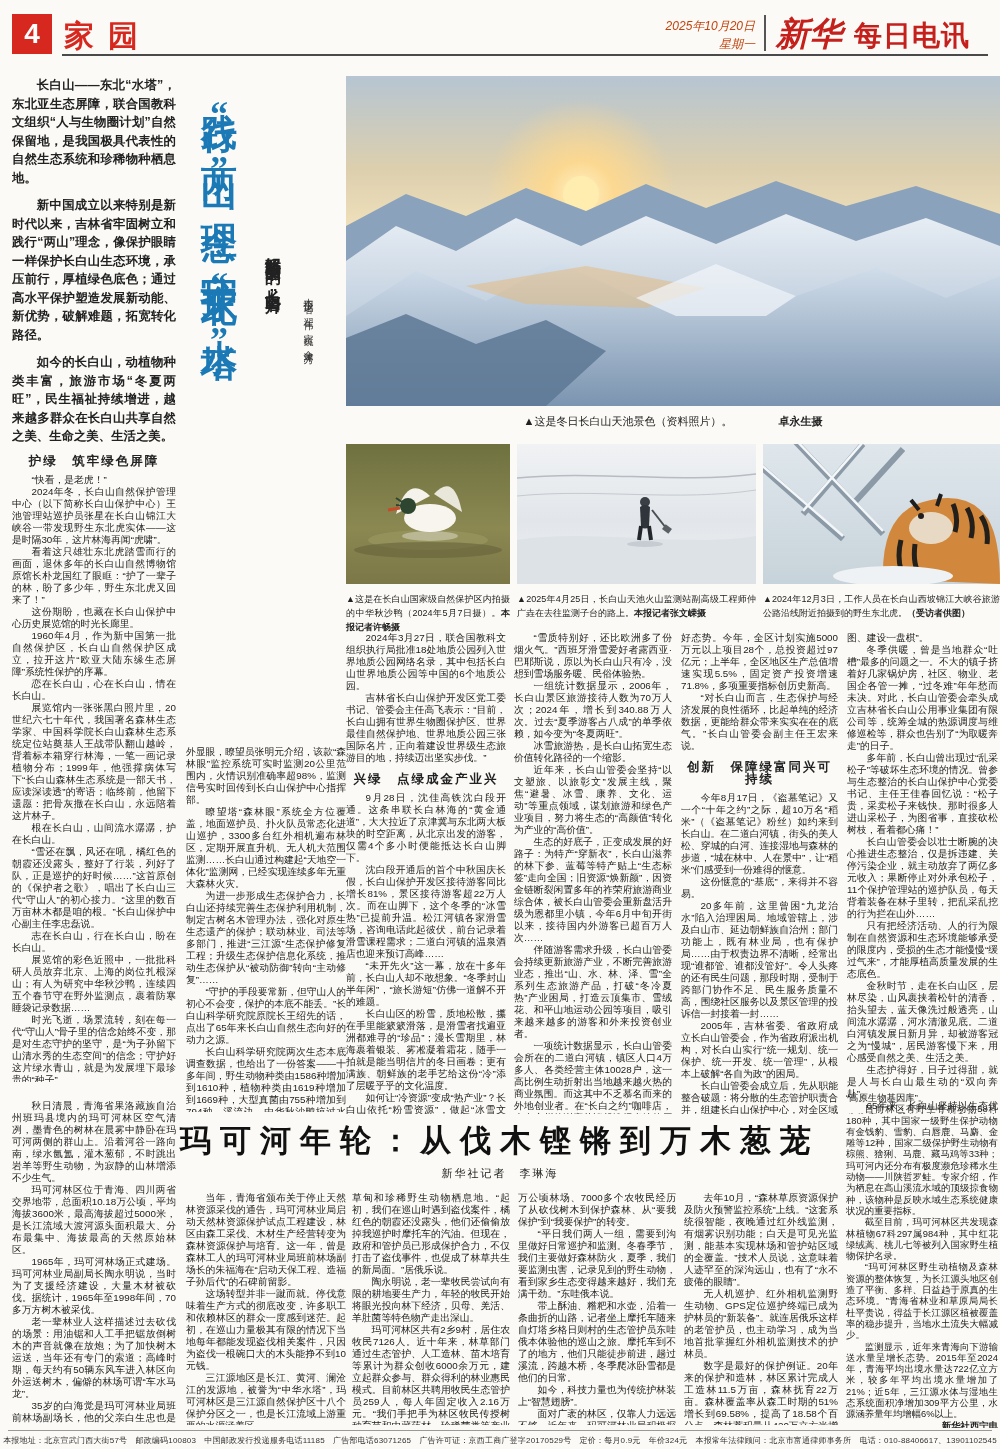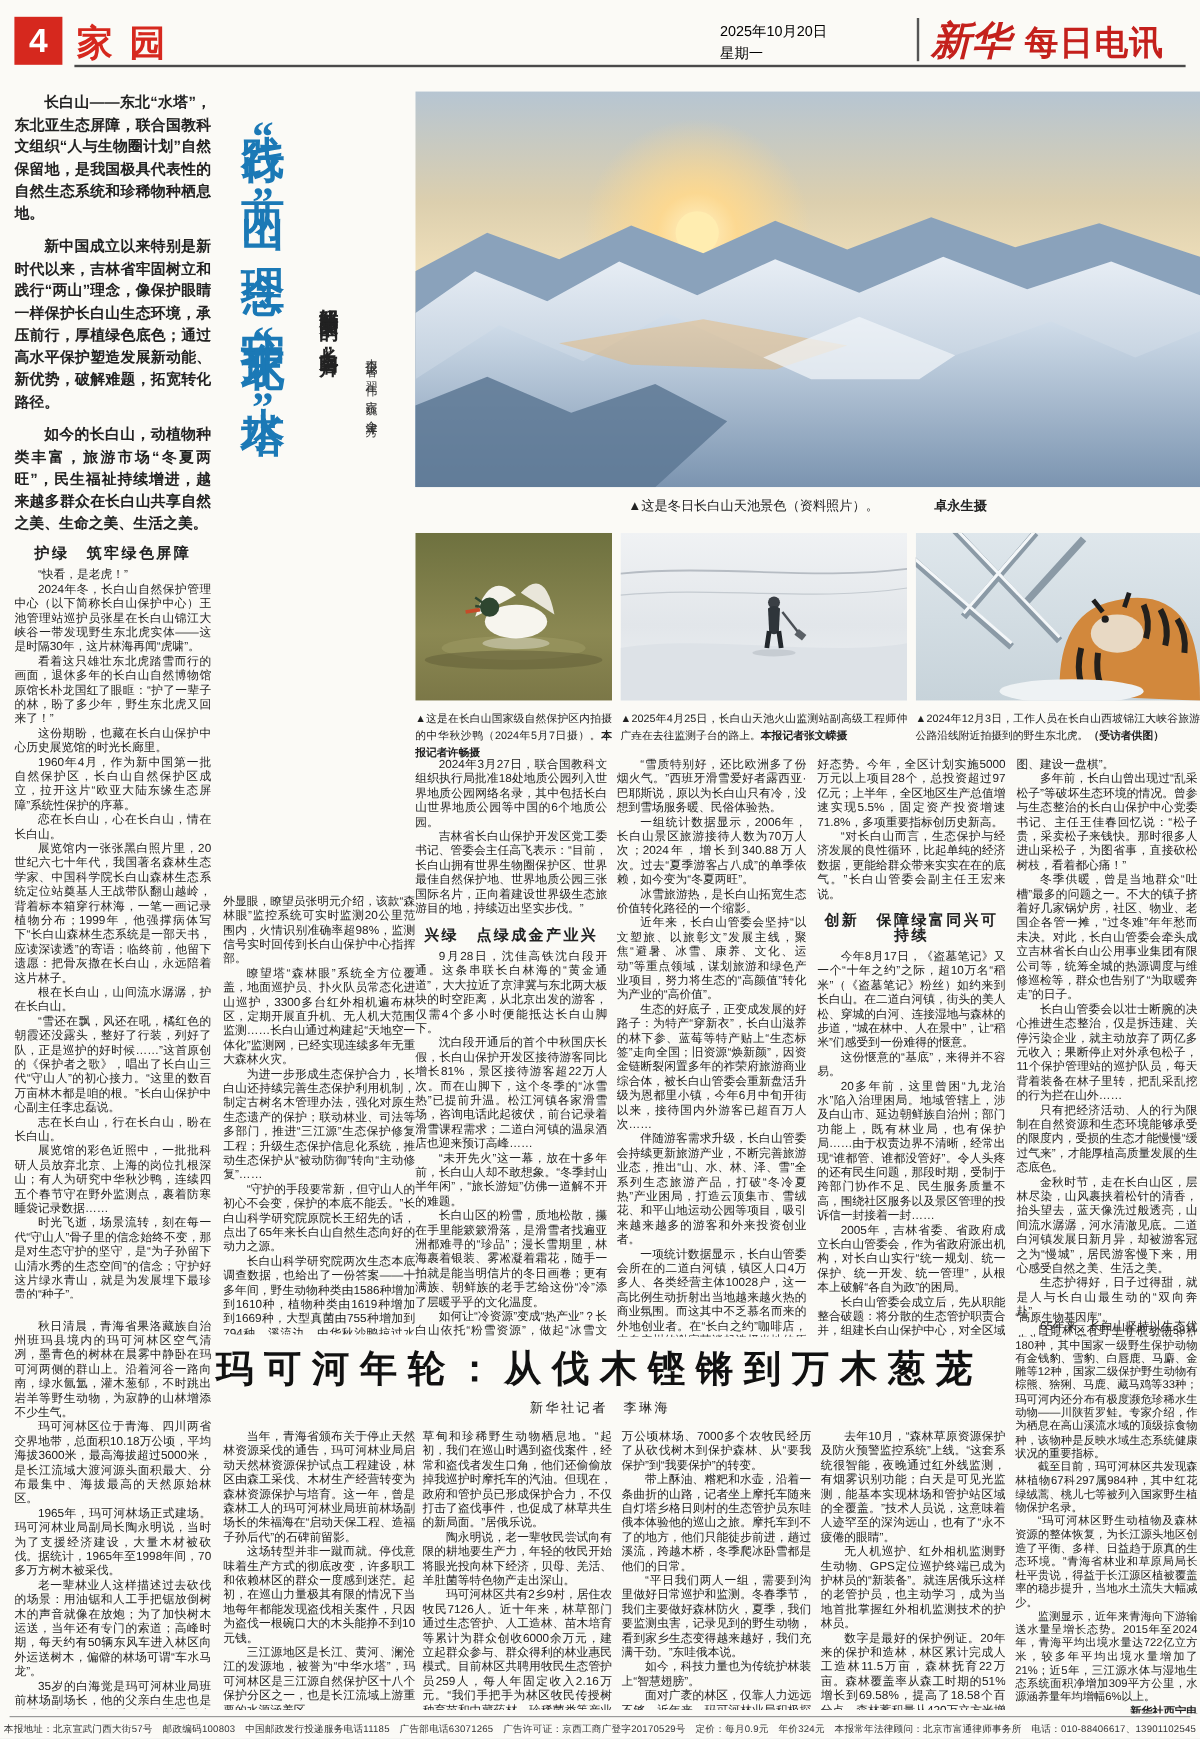--- a/index.html
+++ b/index.html
@@ -4,21 +4,21 @@
 <style>
   html,body{margin:0;padding:0;background:#e8e8e4;}
   #page{position:relative;width:1000px;height:1449px;margin:0 auto;background:#fbfaf6;
         font-family:"Liberation Sans",sans-serif;color:#1c1c1c;overflow:hidden;}
   
   .pagenum{position:absolute;left:12px;top:14px;width:40px;height:40px;background:#d6281e;
            color:#fff;font-size:28px;font-weight:700;display:flex;align-items:center;justify-content:center;}
   .section-title{position:absolute;left:64px;top:16px;font-size:30px;font-weight:900;color:#d6281e;
            letter-spacing:14px;font-family:"Liberation Serif",serif;}
   .header-rule{position:absolute;left:62px;top:54px;width:926px;height:2px;background:#4a4a4a;}
-  .date-block{position:absolute;left:600px;top:17px;width:155px;font-size:12px;line-height:1.5;color:#000000;}
+  .date-block{position:absolute;left:600px;top:17px;width:155px;text-align:right;font-size:12px;line-height:1.5;color:#c2410c;font-style:italic;}
   .head-div{position:absolute;left:764px;top:15px;width:2px;height:36px;background:#555;}
   .masthead{position:absolute;left:776px;top:12px;width:214px;color:#c4201c;white-space:nowrap;}
   .mast-script{font-family:"Liberation Serif",serif;font-style:italic;font-weight:900;font-size:33px;}
   .mast-rest{font-weight:900;font-size:28px;letter-spacing:1px;margin-left:12px;}
   
   .v-headline{position:absolute;left:188px;top:84px;height:706px;writing-mode:vertical-rl;text-orientation:upright;
               font-size:36px;line-height:62px;font-weight:700;color:#1b79b6;letter-spacing:5px;
               font-family:"Liberation Serif",serif;}
   .v-kicker{position:absolute;left:258px;top:244px;height:270px;writing-mode:vertical-rl;text-orientation:upright;
             font-size:16px;line-height:30px;font-weight:700;color:#222;letter-spacing:2px;}
@@ -239,22 +239,22 @@
       <p class="b-p">“对长白山而言，生态保护与经济发展的良性循环，比起单纯的经济数据，更能给群众带来实实在在的底气。”长白山管委会副主任王宏来说。</p>
       <div class="b-h">创新　保障绿富同兴可持续</div>
       <p class="b-p">今年8月17日，《盗墓笔记》又一个“十年之约”之际，超10万名“稻米”（《盗墓笔记》粉丝）如约来到长白山。在二道白河镇，街头的美人松、穿城的白河、连接湿地与森林的步道，“城在林中、人在景中”，让“稻米”们感受到一份难得的惬意。</p>
       <p class="b-p">这份惬意的“基底”，来得并不容易。</p>
       <p class="b-p">20多年前，这里曾困“九龙治水”陷入治理困局。地域管辖上，涉及白山市、延边朝鲜族自治州；部门功能上，既有林业局，也有保护局……由于权责边界不清晰，经常出现“谁都管、谁都没管好”。令人头疼的还有民生问题，那段时期，受制于跨部门协作不足、民生服务质量不高，围绕社区服务以及景区管理的投诉信一封接着一封……</p>
       <p class="b-p">2005年，吉林省委、省政府成立长白山管委会，作为省政府派出机构，对长白山实行“统一规划、统一保护、统一开发、统一管理”，从根本上破解“各自为政”的困局。</p>
       <p class="b-p">长白山管委会成立后，先从职能整合破题：将分散的生态管护职责合并，组建长白山保护中心，对全区域生态保护“一把尺子量到底”；收归碎片化旅游资源，由长白山开发建设集团统筹运营，改变“各自为战、恶性竞争”；将城镇建设、民生服务划归地方政府，实现“规划一张</p>
     </div>
   <div class="col cb-c4">
       <p class="b-pc">图、建设一盘棋”。</p>
+      <p class="b-p">冬季供暖，曾是当地群众“吐槽”最多的问题之一。不大的镇子挤着好几家锅炉房，社区、物业、老国企各管一摊，“过冬难”年年愁而未决。对此，长白山管委会牵头成立吉林省长白山公用事业集团有限公司等，统筹全城的热源调度与维修巡检等，群众也告别了“为取暖奔走”的日子。</p>
       <p class="b-p">多年前，长白山曾出现过“乱采松子”等破坏生态环境的情况。曾参与生态整治的长白山保护中心党委书记、主任王佳春回忆说：“松子贵，采卖松子来钱快。那时很多人进山采松子，为图省事，直接砍松树枝，看着都心痛！”</p>
-      <p class="b-p">冬季供暖，曾是当地群众“吐槽”最多的问题之一。不大的镇子挤着好几家锅炉房，社区、物业、老国企各管一摊，“过冬难”年年愁而未决。对此，长白山管委会牵头成立吉林省长白山公用事业集团有限公司等，统筹全城的热源调度与维修巡检等，群众也告别了“为取暖奔走”的日子。</p>
       <p class="b-p">长白山管委会以壮士断腕的决心推进生态整治，仅是拆违建、关停污染企业，就主动放弃了两亿多元收入；果断停止对外承包松子，11个保护管理站的巡护队员，每天背着装备在林子里转，把乱采乱挖的行为拦在山外……</p>
       <p class="b-p">只有把经济活动、人的行为限制在自然资源和生态环境能够承受的限度内，受损的生态才能慢慢“缓过气来”，才能厚植高质量发展的生态底色。</p>
       <p class="b-p">金秋时节，走在长白山区，层林尽染，山风裹挟着松针的清香，抬头望去，蓝天像洗过般透亮，山间流水潺潺，河水清澈见底。二道白河镇发展日新月异，却被游客冠之为“慢城”，居民游客慢下来，用心感受自然之美、生活之美。</p>
       <p class="b-p">生态护得好，日子过得甜，就是人与长白山最生动的“双向奔赴”。</p>
       <p class="b-p">65年来，长白山坚持以生态优先为底色，践行人与自然和谐共生的现代化，守住绿色本底，创新破题思路，努力实现高质量发展与高水平保护相辅相成、相得益彰。</p>
     </div>
 
   <div class="mk-headline">玛可河年轮：从伐木铿锵到万木葱茏</div>
   <div class="mk-byline">新华社记者　李琳海</div>
   <div class="col mk-c1">
@@ -263,28 +263,28 @@
       <p class="b-p">1965年，玛可河林场正式建场。玛可河林业局副局长陶永明说，当时为了支援经济建设，大量木材被砍伐。据统计，1965年至1998年间，70多万方树木被采伐。</p>
       <p class="b-p">老一辈林业人这样描述过去砍伐的场景：用油锯和人工手把锯放倒树木的声音就像在放炮；为了加快树木运送，当年还有专门的索道；高峰时期，每天约有50辆东风车进入林区向外运送树木，偏僻的林场可谓“车水马龙”。</p>
       <p class="b-p">35岁的白海觉是玛可河林业局班前林场副场长，他的父亲白生忠也是曾经的伐木工。“当时很多木材通过木筏子这种水运的方式输送至下游，也会用汽车运至西宁、四川等地。”父子俩聊天时，白生忠这样回忆。</p>
     </div>
   <div class="col mk-c2">
       <p class="b-p">当年，青海省颁布关于停止天然林资源采伐的通告，玛可河林业局启动天然林资源保护试点工程建设，林区由森工采伐、木材生产经营转变为森林资源保护与培育。这一年，曾是森林工人的玛可河林业局班前林场副场长的朱福海在“启动天保工程、造福子孙后代”的石碑前留影。</p>
       <p class="b-p">这场转型并非一蹴而就。停伐意味着生产方式的彻底改变，许多职工和依赖林区的群众一度感到迷茫。起初，在巡山力量极其有限的情况下当地每年都能发现盗伐相关案件，只因为盗伐一根碗口大的木头能挣不到10元钱。</p>
       <p class="b-p">三江源地区是长江、黄河、澜沧江的发源地，被誉为“中华水塔”，玛可河林区是三江源自然保护区十八个保护分区之一，也是长江流域上游重要的水源涵养区。</p>
     </div>
   <div class="col mk-c3">
-      <p class="b-pc">草甸和珍稀野生动物栖息地。“起初，我们在巡山时遇到盗伐案件，经常和盗伐者发生口角，他们还偷偷放掉我巡护时摩托车的汽油。但现在，政府和管护员已形成保护合力，不仅打击了盗伐事件，也促成了林草共生的新局面。”居俄乐说。</p>
+      <p class="b-pc">草甸和珍稀野生动物栖息地。“起初，我们在巡山时遇到盗伐案件，橘红色的朝霞还没露头，他们还偷偷放掉我巡护时摩托车的汽油。但现在，政府和管护员已形成保护合力，不仅打击了盗伐事件，也促成了林草共生的新局面。”居俄乐说。</p>
       <p class="b-p">陶永明说，老一辈牧民尝试向有限的耕地要生产力，年轻的牧民开始将眼光投向林下经济，贝母、羌活、羊肚菌等特色物产走出深山。</p>
       <p class="b-p">玛可河林区共有2乡9村，居住农牧民7126人。近十年来，林草部门通过生态管护、人工造林、苗木培育等累计为群众创收6000余万元，建立起群众参与、群众得利的林业惠民模式。目前林区共聘用牧民生态管护员259人，每人年固定收入2.16万元。“我们手把手为林区牧民传授树种育苗和中藏药材、珍稀菌类等产业种植技术，不断夯实乡村振兴发展产业基石。”陶永明说。</p>
     </div>
   <div class="col mk-c4">
       <p class="b-pc">万公顷林场、7000多个农牧民经历了从砍伐树木到保护森林、从“要我保护”到“我要保护”的转变。</p>
+      <p class="b-p">“平日我们两人一组，需要到沟里做好日常巡护和监测。冬春季节，我们主要做好森林防火，夏季，我们要监测虫害，记录见到的野生动物，看到家乡生态变得越来越好，我们充满干劲。”东哇俄本说。</p>
       <p class="b-p">带上酥油、糌粑和水壶，沿着一条曲折的山路，记者坐上摩托车随来自灯塔乡格日则村的生态管护员东哇俄本体验他的巡山之旅。摩托车到不了的地方，他们只能徒步前进，趟过溪流，跨越木桥，冬季爬冰卧雪都是他们的日常。</p>
-      <p class="b-p">“平日我们两人一组，需要到沟里做好日常巡护和监测。冬春季节，我们主要做好森林防火，夏季，我们要监测虫害，记录见到的野生动物，看到家乡生态变得越来越好，我们充满干劲。”东哇俄本说。</p>
       <p class="b-p">如今，科技力量也为传统护林装上“智慧翅膀”。</p>
       <p class="b-p">面对广袤的林区，仅靠人力远远不够。近年来，玛可河林业局积极探索“科技赋能林草”之路。“人巡、车巡、无人机巡”的巡查巡防模式已建立，重点生态环境领域设置了高清摄像头。</p>
     </div>
   <div class="col mk-c5">
       <p class="b-p">去年10月，“森林草原资源保护及防火预警监控系统”上线。“这套系统很智能，夜晚通过红外线监测，有烟雾识别功能；白天是可见光监测，能基本实现林场和管护站区域的全覆盖。”技术人员说，这意味着人迹罕至的深沟远山，也有了“永不疲倦的眼睛”。</p>
       <p class="b-p">无人机巡护、红外相机监测野生动物、GPS定位巡护终端已成为护林员的“新装备”。就连居俄乐这样的老管护员，也主动学习，成为当地首批掌握红外相机监测技术的护林员。</p>
       <p class="b-p">数字是最好的保护例证。20年来的保护和造林，林区累计完成人工造林11.5万亩，森林抚育22万亩。森林覆盖率从森工时期的51%增长到69.58%，提高了18.58个百分点，森林蓄积量从420万立方米增加到480万立方米，增长了60万立方米。</p>
     </div>
   <div class="col mk-c6">
       <p class="b-pc">“高原生物基因库”。</p>

